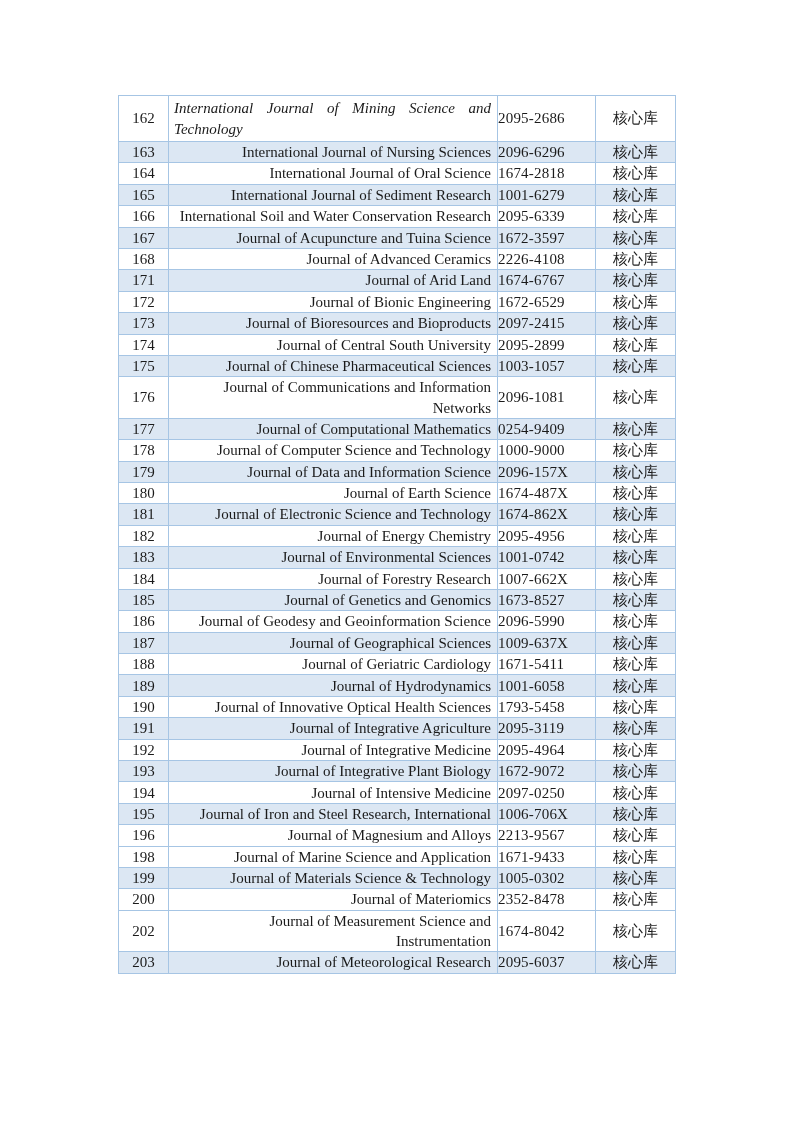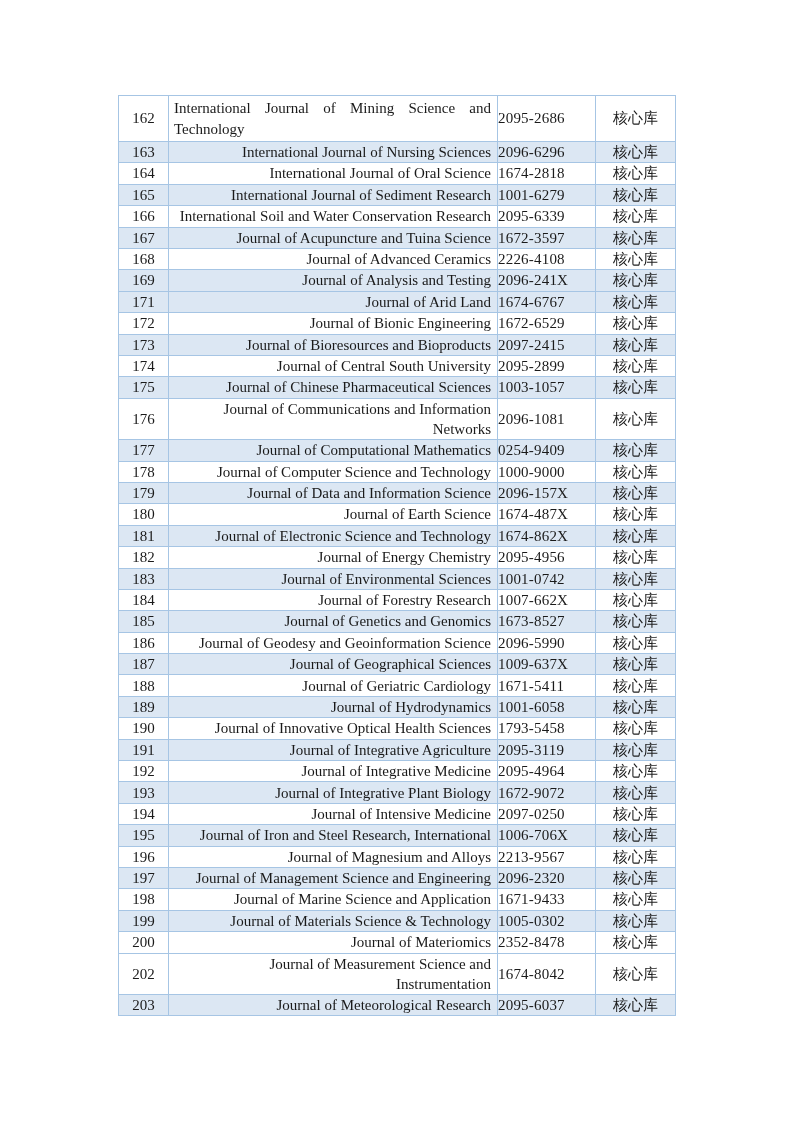--- a/index.html
+++ b/index.html
@@ -26,21 +26,21 @@
     border: 1px solid #a6c5e4;
     vertical-align: middle;
     height: 21.4px;
     overflow: hidden;
     line-height: 1.35;
   }
   tr.banded td { background: #dce7f3; }
   tr.tall td { height: 46px; }
   td.col-num { text-align: center; }
   td.col-name { text-align: right; padding: 0 6px 0 5px; }
-  tr.tall td.col-name { text-align: justify; text-justify: inter-word; }
+  tr.tall td.col-name { text-align: justify; text-justify: inter-word; font-style: italic; }
   td.col-issn { text-align: left; letter-spacing: 0.2px; }
   td.col-status { text-align: center; }
 </style>
 </head>
 <body>
 
 <div class="page">
   <table class="journal-table">
     <colgroup>
       <col style="width:50px">
@@ -85,26 +85,20 @@
     <td class="col-issn">1672-3597</td>
     <td class="col-status">核心库</td>
   </tr>
         <tr>
     <td class="col-num">168</td>
     <td class="col-name">Journal of Advanced Ceramics</td>
     <td class="col-issn">2226-4108</td>
     <td class="col-status">核心库</td>
   </tr>
         <tr class="banded">
-    <td class="col-num">169</td>
-    <td class="col-name">Journal of Analysis and Testing</td>
-    <td class="col-issn">2096-241X</td>
-    <td class="col-status">核心库</td>
-  </tr>
-        <tr class="banded">
     <td class="col-num">171</td>
     <td class="col-name">Journal of Arid Land</td>
     <td class="col-issn">1674-6767</td>
     <td class="col-status">核心库</td>
   </tr>
         <tr>
     <td class="col-num">172</td>
     <td class="col-name">Journal of Bionic Engineering</td>
     <td class="col-issn">1672-6529</td>
     <td class="col-status">核心库</td>
@@ -244,26 +238,20 @@
         <tr class="banded">
     <td class="col-num">195</td>
     <td class="col-name">Journal of Iron and Steel Research, International</td>
     <td class="col-issn">1006-706X</td>
     <td class="col-status">核心库</td>
   </tr>
         <tr>
     <td class="col-num">196</td>
     <td class="col-name">Journal of Magnesium and Alloys</td>
     <td class="col-issn">2213-9567</td>
-    <td class="col-status">核心库</td>
-  </tr>
-        <tr class="banded">
-    <td class="col-num">197</td>
-    <td class="col-name">Journal of Management Science and Engineering</td>
-    <td class="col-issn">2096-2320</td>
     <td class="col-status">核心库</td>
   </tr>
         <tr>
     <td class="col-num">198</td>
     <td class="col-name">Journal of Marine Science and Application</td>
     <td class="col-issn">1671-9433</td>
     <td class="col-status">核心库</td>
   </tr>
         <tr class="banded">
     <td class="col-num">199</td>

